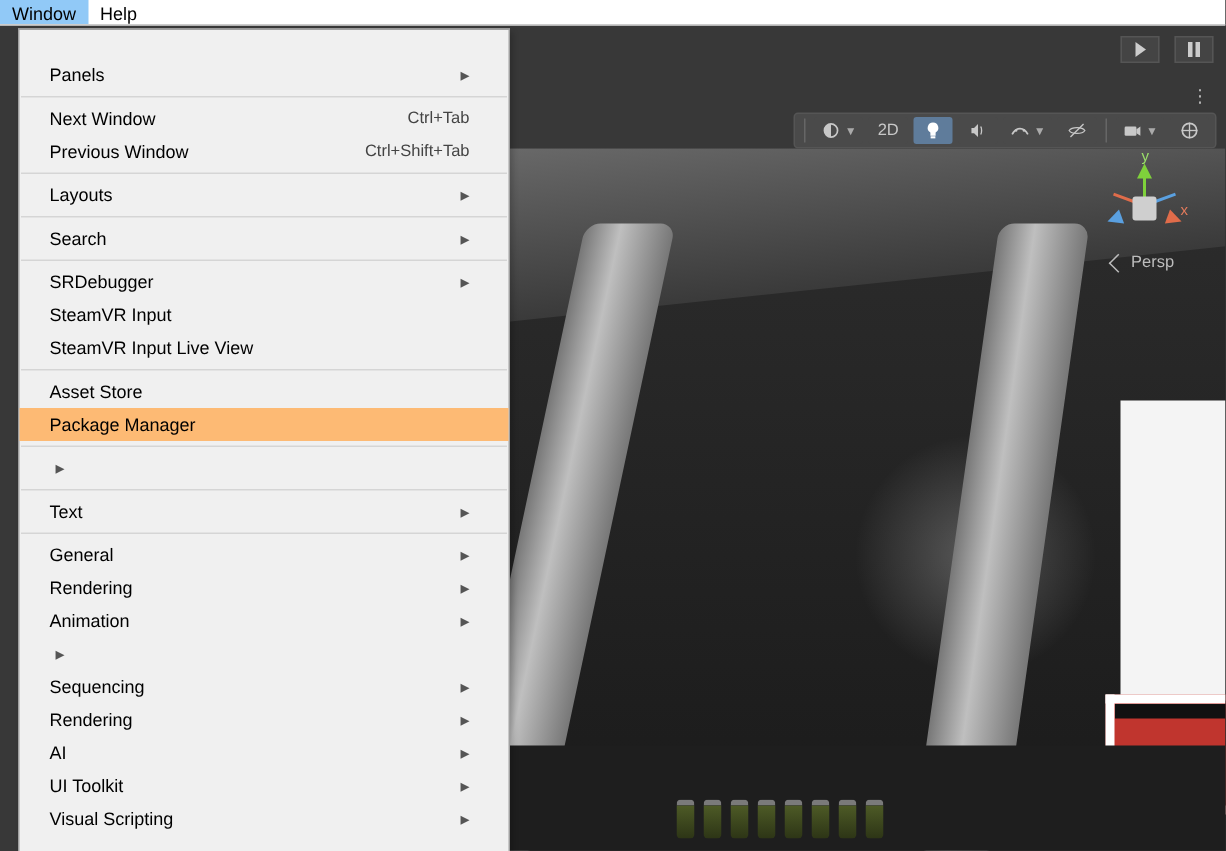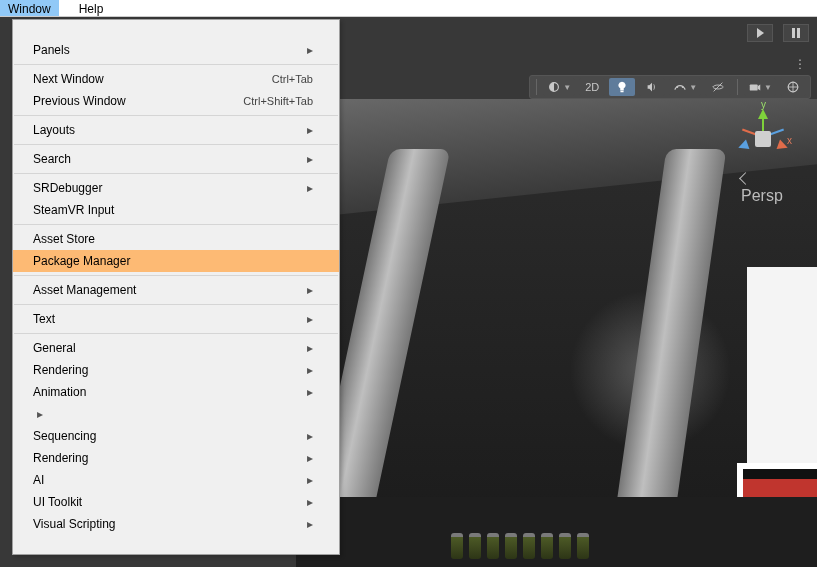--- a/index.html
+++ b/index.html
@@ -1,19 +1,19 @@
 <!DOCTYPE html>
 <html><head>
 <meta charset="utf-8">
 <style>
   * { margin: 0; padding: 0; box-sizing: border-box; font-family: "Segoe UI", Tahoma, sans-serif; font-size: 12px; }
   html, body { width: 817px; height: 567px; overflow: hidden; background: #383838; }
 
   
-  .menubar { height: 17px; background: #ffffff; display: flex; align-items: stretch; border-bottom: 1px solid #ccc; gap: 12px; }
+  .menubar { height: 17px; background: #ffffff; display: flex; align-items: stretch; border-bottom: 1px solid #ccc; }
   .menubar .menu { padding: 2px 8px; line-height: 15px; color: #000; cursor: default; }
   .menubar .menu.open { background: #91c9f7; }
 
   
   .dropdown {
     position: absolute; left: 12px; top: 19px; width: 328px; background: #f0f0f0;
     border: 1px solid #a0a0a0; box-shadow: 2px 2px 4px rgba(0,0,0,.2);
     padding: 19px 0; z-index: 100;
   }
   .dropdown .item { display: flex; align-items: center; height: 22px; padding: 0 26px 0 20px; color: #000; cursor: default; }
@@ -73,21 +73,21 @@
   .gizmo .arm{position:absolute;left:31px;top:30px;width:2px;height:22px;transform-origin:top center;}
   .gizmo .y{background:#7fd13b;transform:translateY(-22px);} 
   .gizmo .x{background:#e06c4a;transform:rotate(110deg);} 
   .gizmo .z{background:#5aa0e0;transform:rotate(-110deg);} 
   .gizmo .cone{position:absolute;width:0;height:0;border-left:5px solid transparent;border-right:5px solid transparent;}
   .gizmo .cy{border-bottom:10px solid #7fd13b;left:27px;top:2px;}
   .gizmo .cx{border-bottom:10px solid #e06c4a;left:47px;top:34px;transform:rotate(110deg);}
   .gizmo .cz{border-bottom:10px solid #5aa0e0;left:7px;top:34px;transform:rotate(-110deg);}
   .xlabel{position:absolute;left:56px;top:28px;font-size:10px;color:#e27b5c;}
   .ylabel{position:absolute;left:30px;top:-8px;font-size:10px;color:#9be06a;}
-  .persp{position:absolute;top:62px;left:10px;font-size:16px;color:#bcbcbc;}
+  .persp{position:absolute;top:62px;left:10px;font-size:11px;color:#bcbcbc;}
   .persp::before{content:"";display:inline-block;width:8px;height:8px;border-left:1px solid #bcbcbc;border-bottom:1px solid #bcbcbc;transform:rotate(45deg);margin-right:4px;vertical-align:middle;}
 
   .viewaxes{position:absolute; top:88px; right:308px; display:flex; flex-direction:column; gap:2px;}
   .viewaxes .ln{width:24px;height:1px;background:#888;}
 
   svg.ico{width:14px;height:14px;}
 </style>
 </head>
 <body>
 
@@ -231,30 +231,32 @@
       <span class="chev">▸</span>
     </div>
   <div class="sep"></div>
   <div class="item">
       <span class="label">SRDebugger</span>
       <span class="chev">▸</span>
     </div>
   <div class="item">
       <span class="label">SteamVR Input</span>
     </div>
+  <div class="item">
+      <span class="label">SteamVR Input Live View</span>
+    </div>
   <div class="sep"></div>
   <div class="item">
       <span class="label">Asset Store</span>
     </div>
   <div class="item highlight">
       <span class="label">Package Manager</span>
     </div>
   <div class="sep"></div>
   <div class="item">
-      <span class="label">Asset Management</span>
       <span class="chev">▸</span>
     </div>
   <div class="sep"></div>
   <div class="item">
       <span class="label">Text</span>
       <span class="chev">▸</span>
     </div>
   <div class="sep"></div>
   <div class="item">
       <span class="label">General</span>

